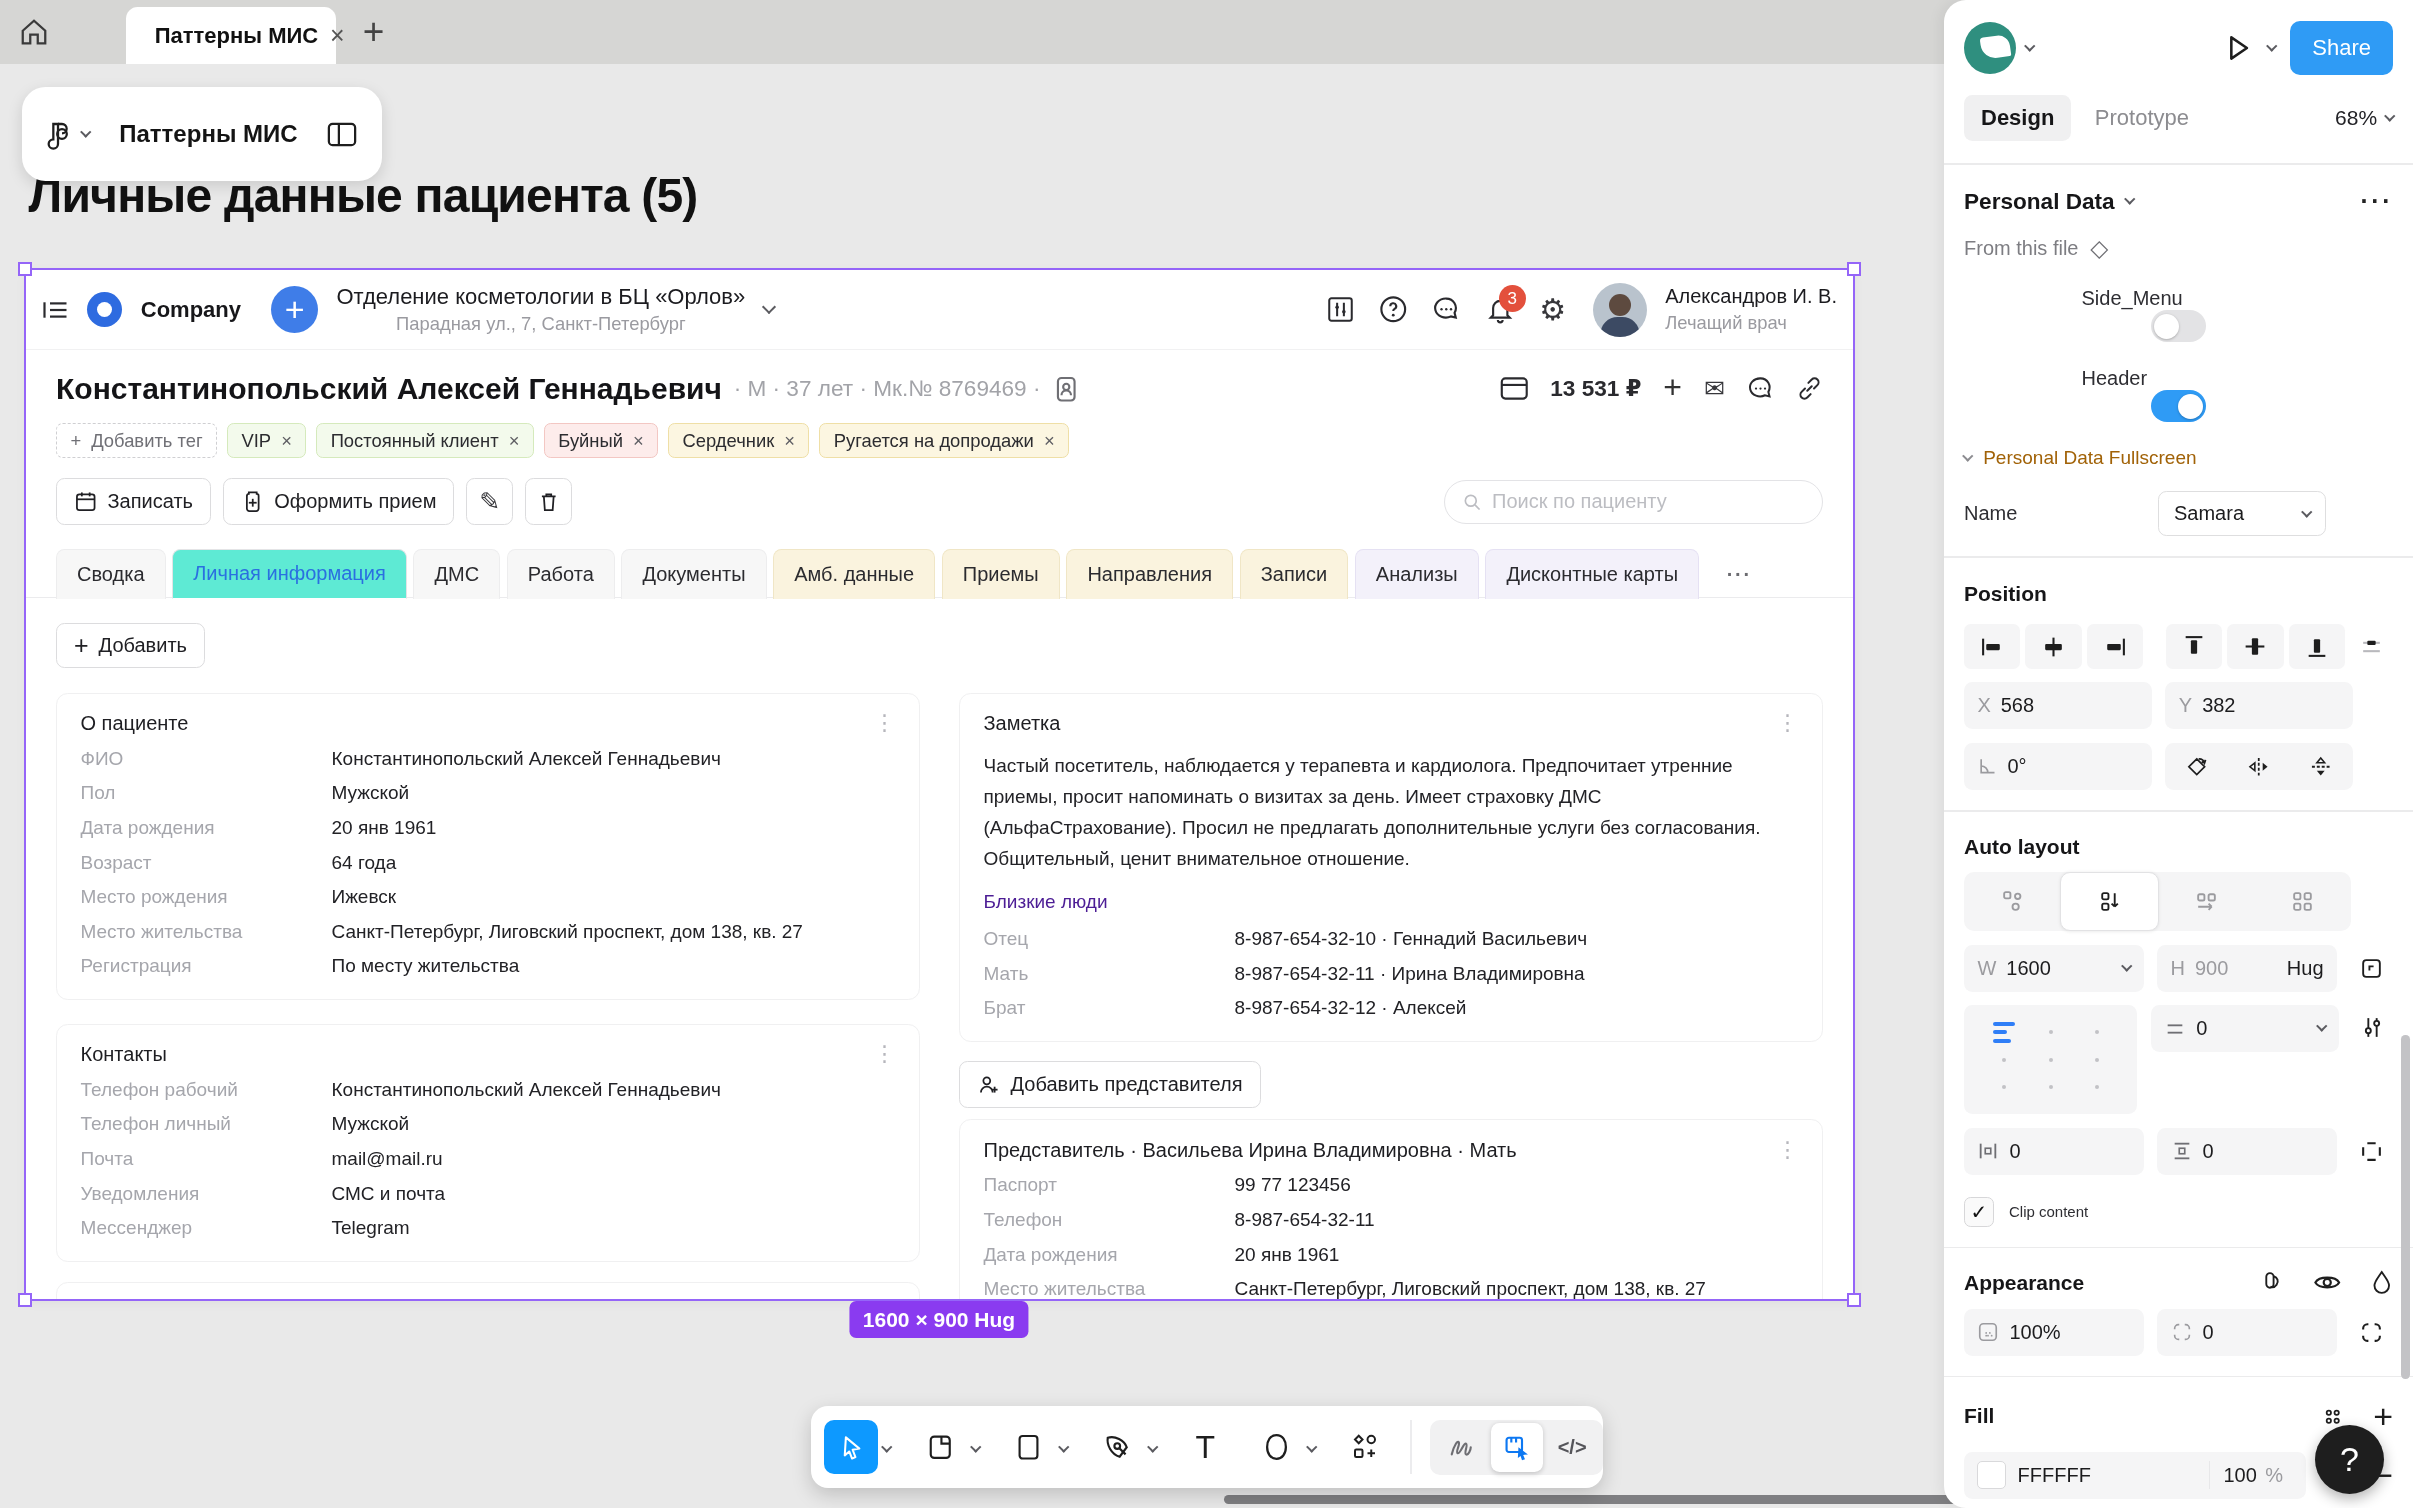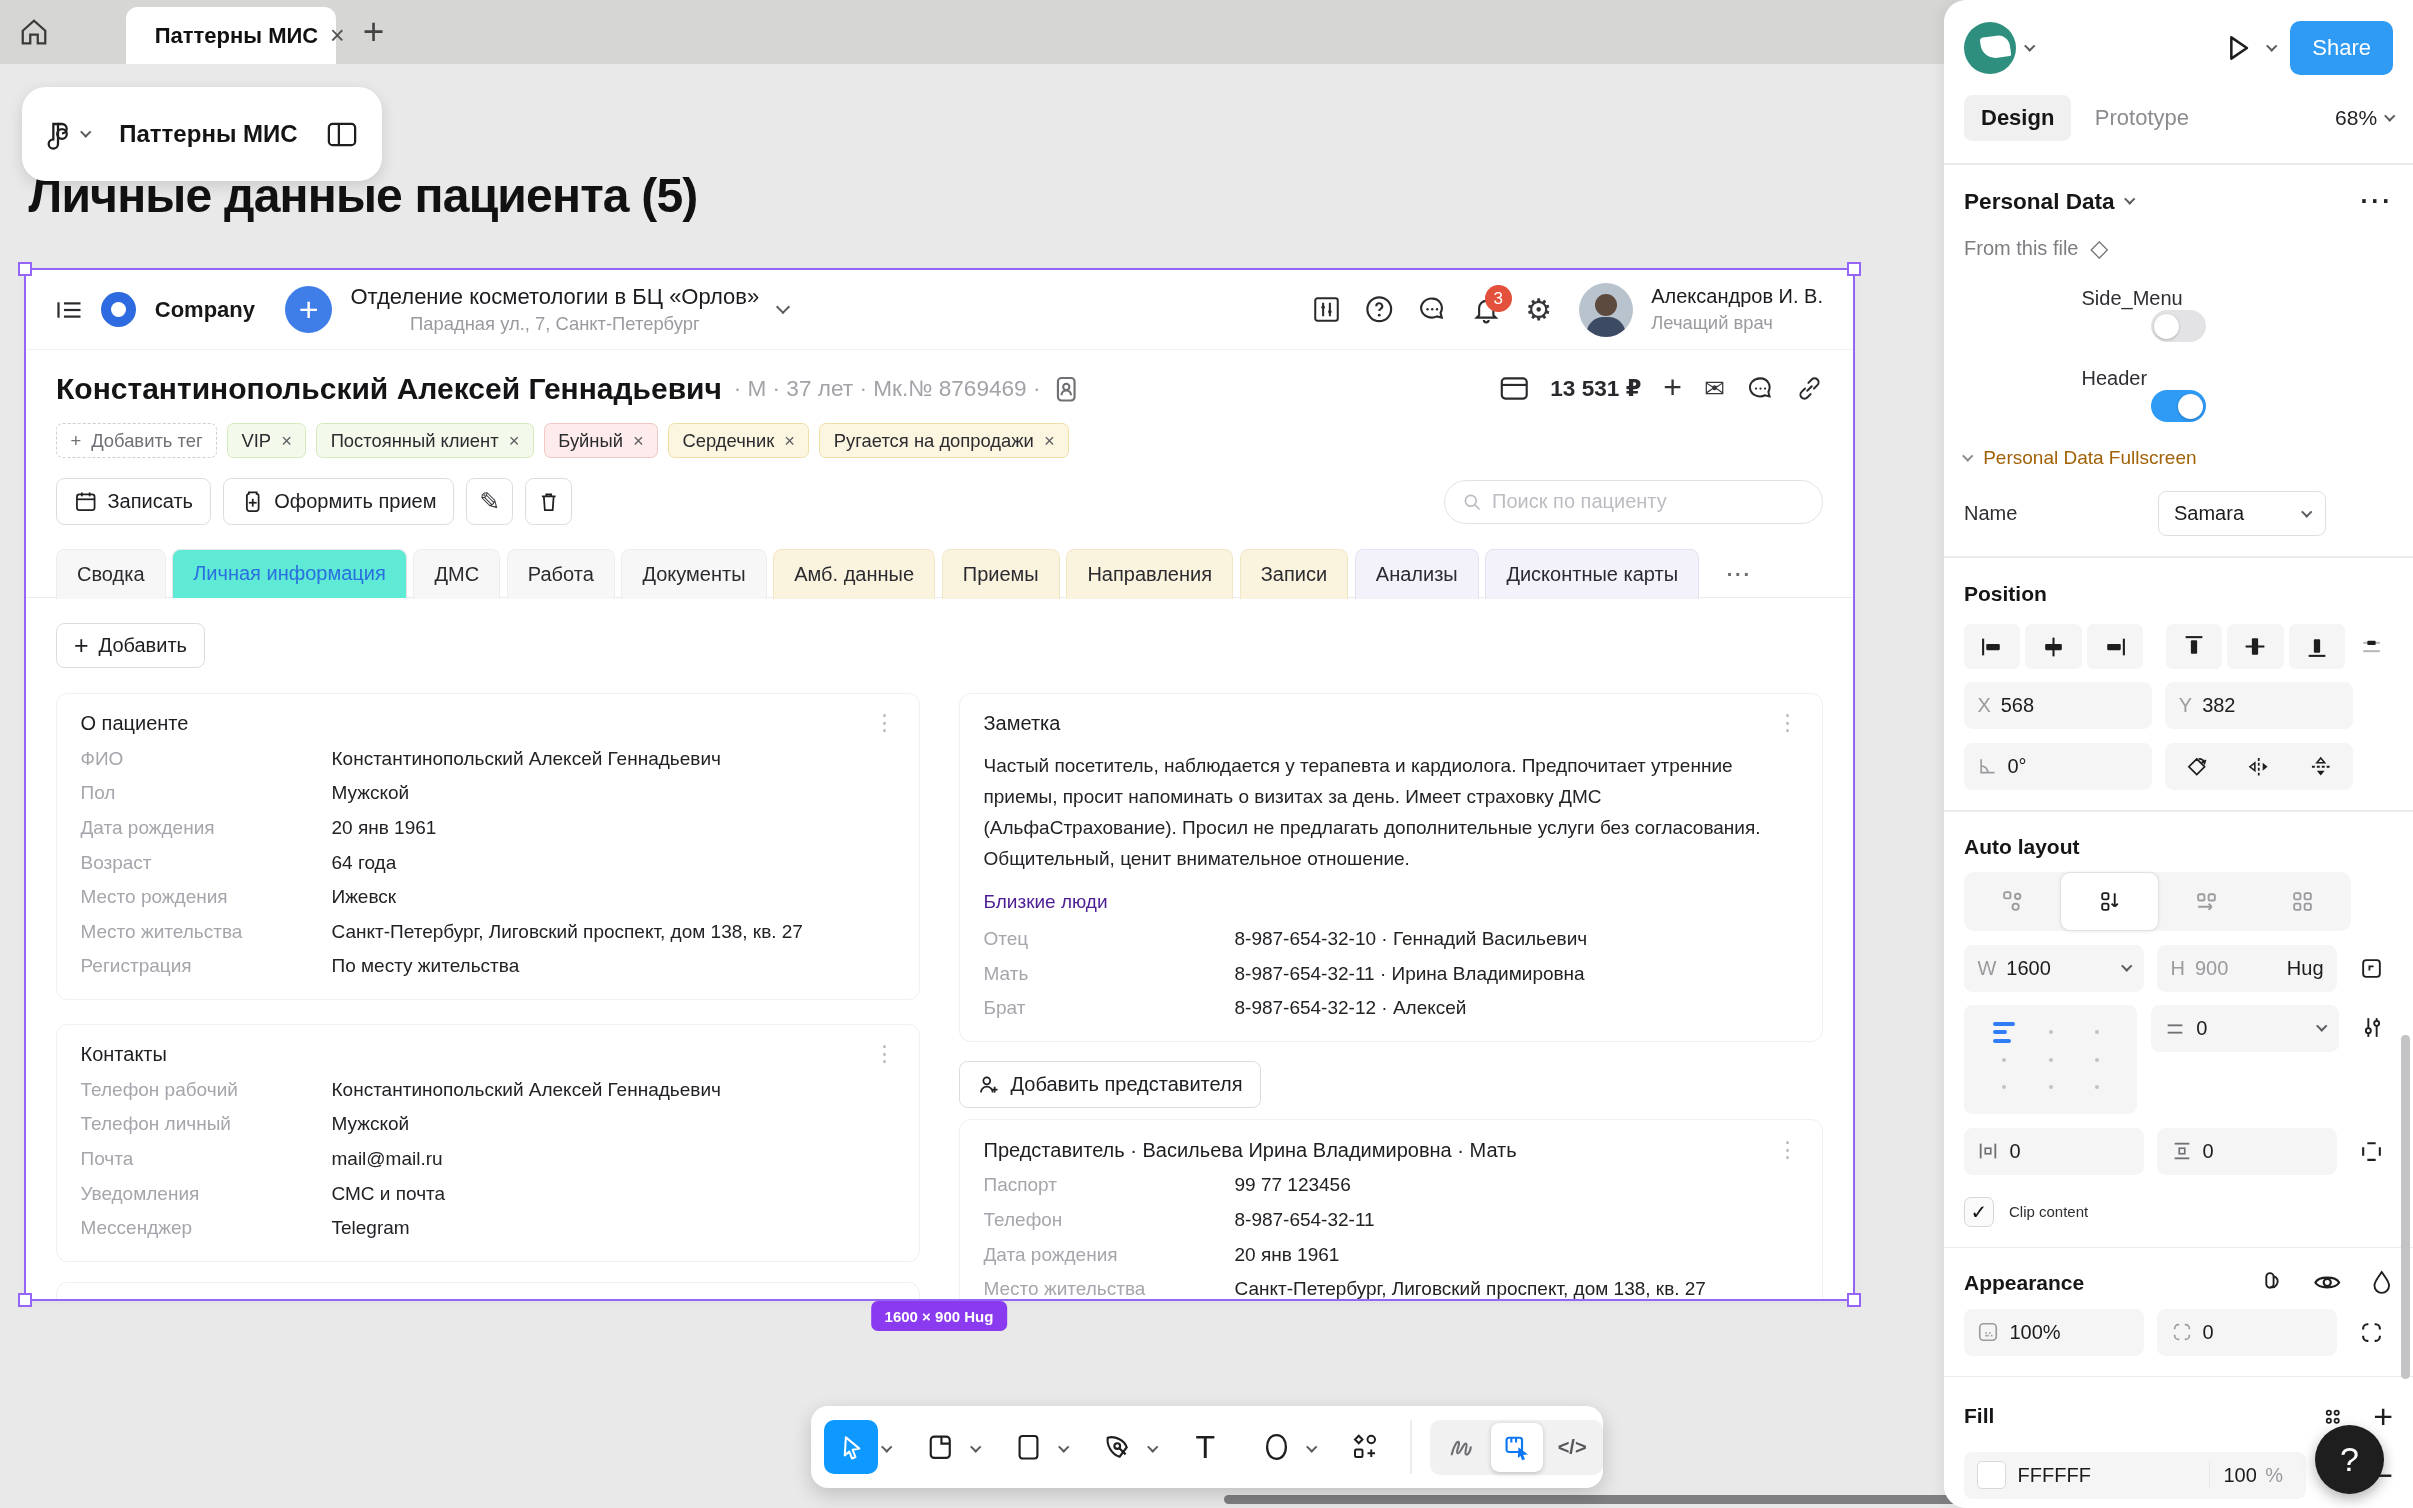--- a/index.html
+++ b/index.html
@@ -25,21 +25,21 @@
   .chev.sm { width:7.5px; height:7.5px; border-width:2.1px; }
 
   .page-title { position:absolute; left:28.5px; top:168px; font-size:48px; font-weight:700; letter-spacing:-0.8px; color:#111; }
 
   
   .frame-wrap { position:absolute; left:26px; top:270px; width:1827px; height:1029px; z-index:1; }
   .frame { position:absolute; inset:0; background:#fff; outline:2.5px solid #9565f8; overflow:hidden; box-shadow:0 3.4px 11.7px rgba(0,0,0,.05); }
   .handle { position:absolute; width:14.2px; height:14.2px; background:#fff; border:2.5px solid #9565f8; z-index:4; }
 
   
-  .apphead { height:80px; display:flex; align-items:center; padding:0 30px; gap:18.4px; border-bottom:1.7px solid #f1f1f2; }
+  .apphead { height:80px; display:flex; align-items:center; padding:0 16px; gap:18.4px; border-bottom:1.7px solid #f1f1f2; }
   .icbtn { display:flex; align-items:center; justify-content:center; flex:none; }
   .clogo { width:35px; height:35px; border-radius:50%; background:#2e6be0; display:flex; align-items:center; justify-content:center; }
   .clogo i { width:15px; height:15px; background:#fff; border-radius:50%; display:block; }
   .cname { font-size:22px; font-weight:700; color:#17171a; }
   .plusbtn { width:47px; height:47px; border-radius:50%; background:#3f7de8; color:#fff; font-size:34px; font-weight:400; display:flex; align-items:center; justify-content:center; margin-left:11.7px; }
   .dept-t { font-size:22px; color:#1b1b1f; line-height:1.2; }
   .dept-a { font-size:18.4px; color:#9a9aa0; margin-top:3.4px;text-align:center; }
   .hspacer { flex:1; }
   .hicons { display:flex; align-items:center; gap:25px; }
   .bellwrap { position:relative; }
@@ -93,21 +93,21 @@
   .crow { display:flex; margin-top:12.6px; align-items:baseline; }
   .crow:first-of-type { margin-top:20px; }
   .clabel { width:251px; flex:none; font-size:19px; color:#a5a6ac; }
   .cval { font-size:19px; color:#222226; }
   .notetext { font-size:19px; line-height:31px; color:#232327; margin-top:15px; }
   .subhead { display:flex; align-items:flex-start; margin-top:23.5px; font-size:19px; color:#4c1d95; }
   .addrep { margin-top:18.4px; align-self:flex-start; }
   .repcard { margin-top:11.7px; }
   .gap28 { margin-top:23.5px; } .gap24 { margin-top:20px; }
 
-  .size-badge { position:absolute; left:939px; top:1301px; transform:translateX(-50%); background:#8a3bf0; color:#fff; font-size:15px; font-weight:700; padding:6.7px 13.4px; border-radius:6.7px; white-space:nowrap; z-index:6; }
+  .size-badge { position:absolute; left:939px; top:1301px; transform:translateX(-50%); background:#8a3bf0; color:#fff; font-size:21px; font-weight:700; padding:6.7px 13.4px; border-radius:6.7px; white-space:nowrap; z-index:6; }
 
   
   .btoolbar { position:absolute; left:811px; top:1406px; width:792px; height:82px; background:#fff; border-radius:17px; box-shadow:0 6.7px 20px rgba(0,0,0,.18); display:flex; align-items:center; padding:0 13.4px; z-index:7; }
   .tool { display:flex; align-items:center; justify-content:center; width:54px; height:54px; border-radius:10px; flex:none; }
   .tool.sel { background:#0d99ff; }
   .tgap { width:17px; flex:none; }
   .tdivider { width:1.7px; height:54px; background:#ececee; margin:0 18.4px; flex:none; }
   .rseg { background:#f1f1f2; border-radius:10px; height:55px; display:flex; align-items:center; padding:0 5px; gap:3.4px; }
   .rseg .cell { width:52px; height:49px; display:flex; align-items:center; justify-content:center; border-radius:8.4px; }
   .rseg .cell.on { background:#fff; box-shadow:0 1.7px 5px rgba(0,0,0,.18); }

